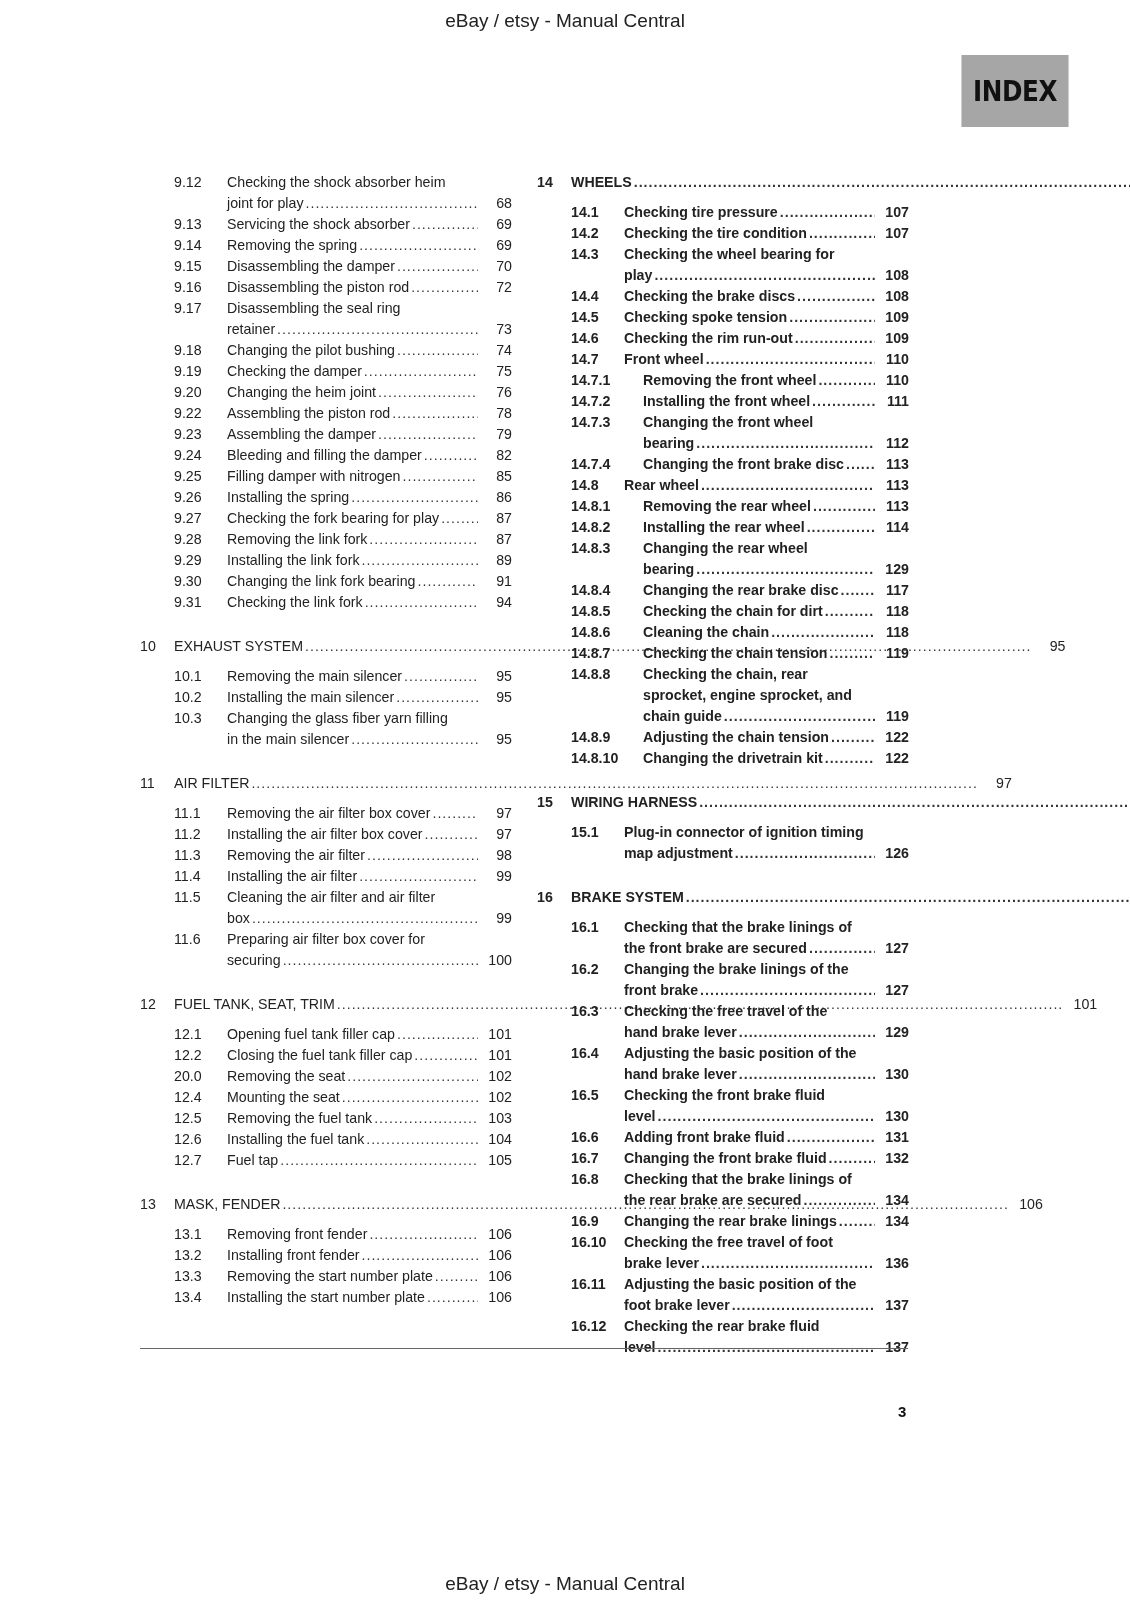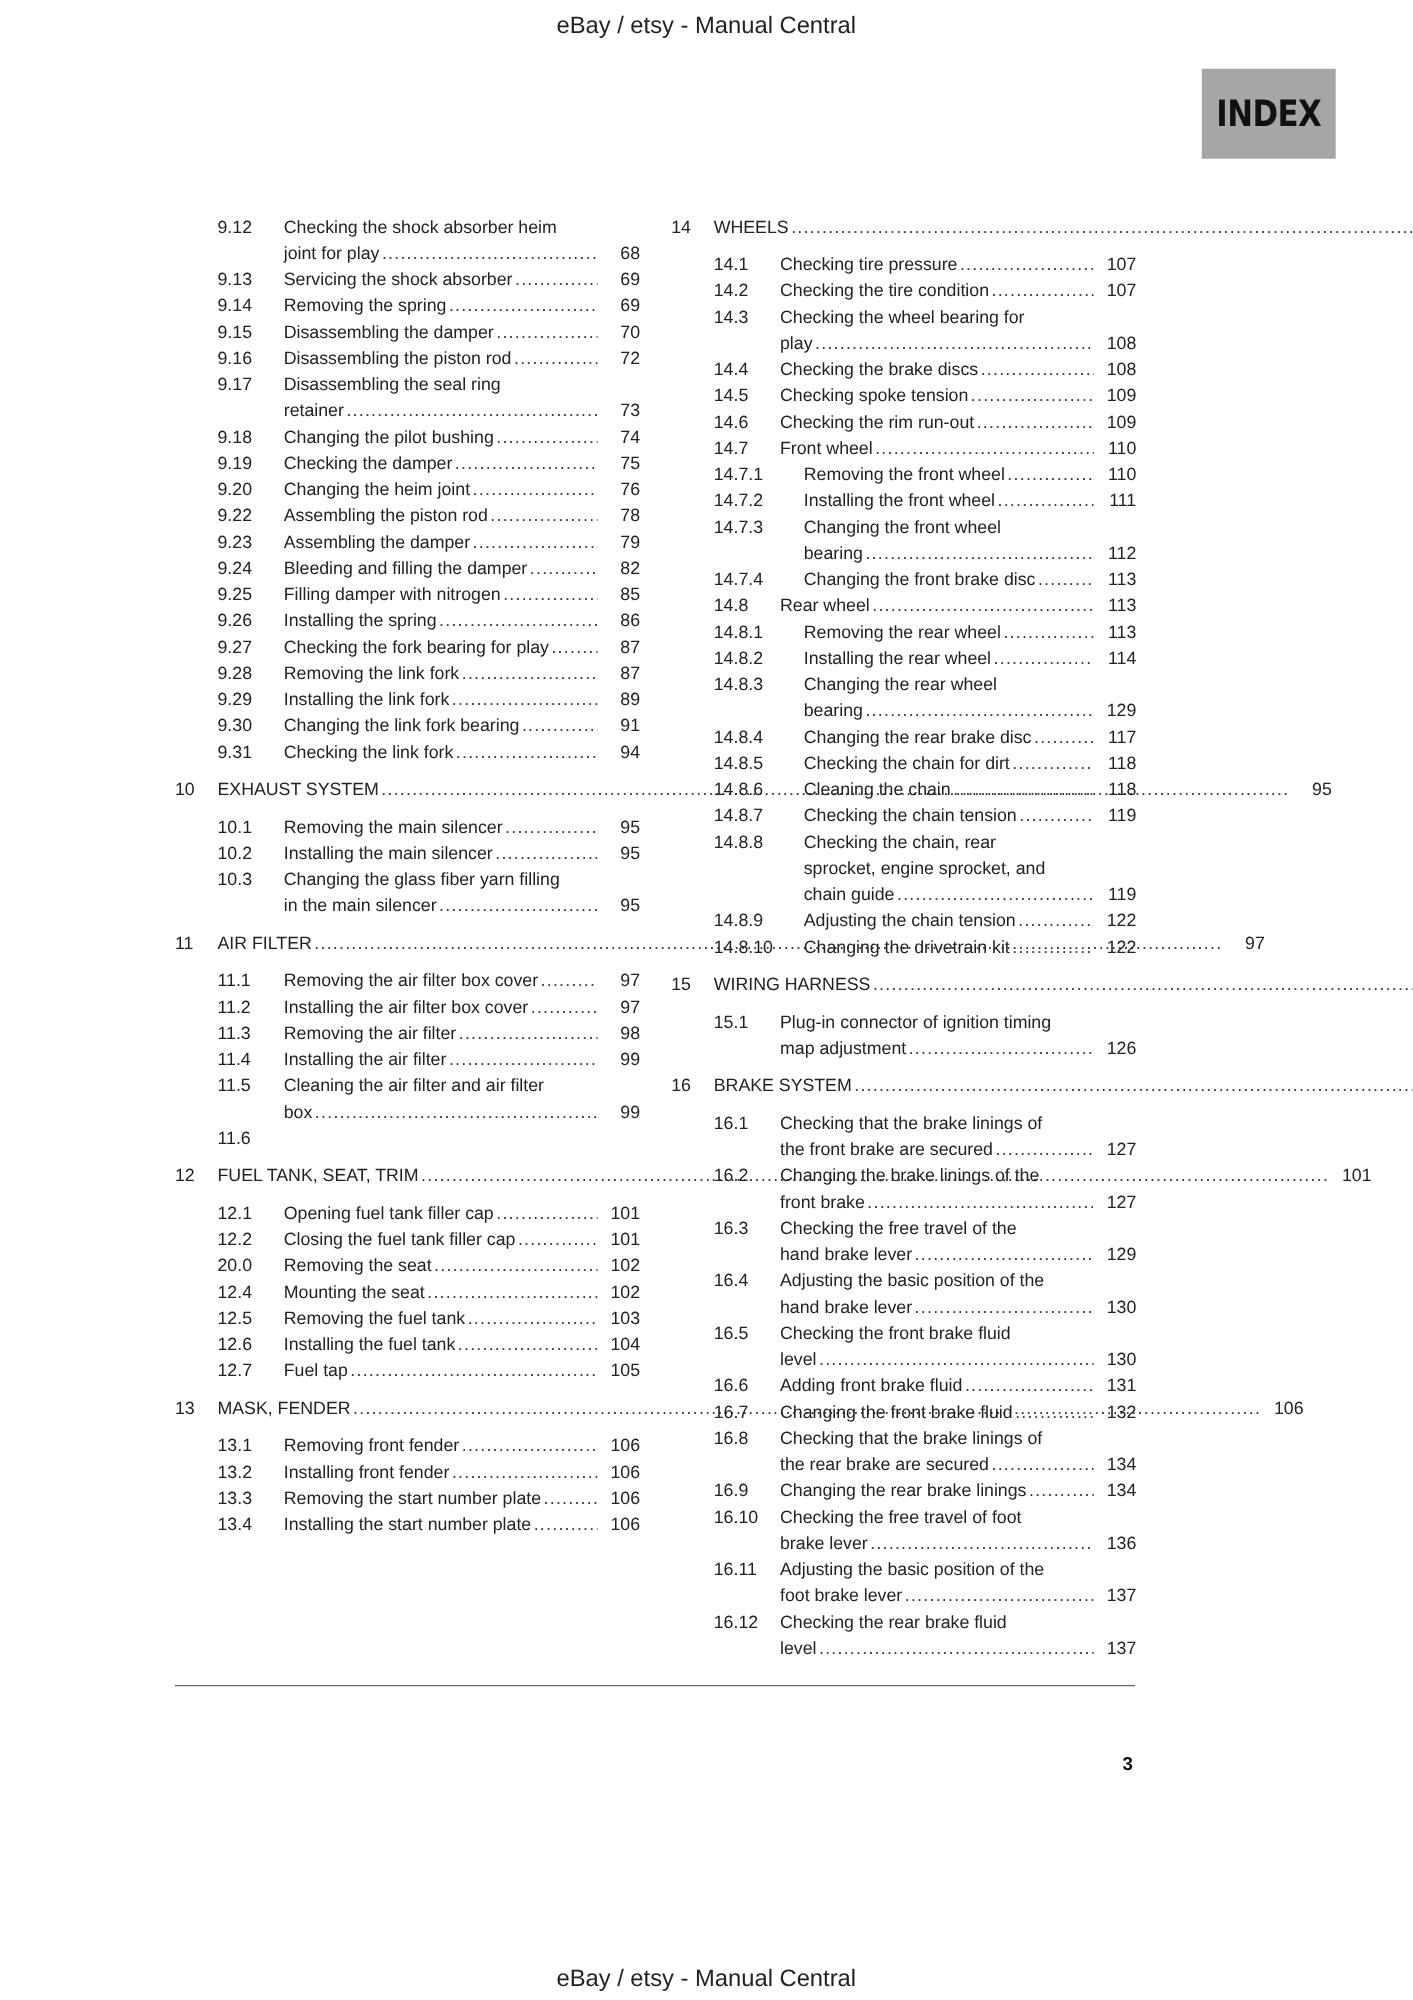--- a/index.html
+++ b/index.html
@@ -8,22 +8,22 @@
   .watermark { position:absolute; left:0; width:1130px; text-align:center;
                font-family:Liberation Sans, sans-serif; font-size:19px; color:#222; }
   .wm-top { top:10px; }
   .wm-bottom { top:1573px; }
   .index-tab { position:absolute; left:952px; top:55px; width:126px; height:72px;
                background:#a6a6a6; display:flex; align-items:center; justify-content:center;
                font-family:"DejaVu Sans", sans-serif; font-weight:bold; font-size:29px;
                letter-spacing:-0.5px; color:#111; transform:scaleX(0.85); transform-origin:center; }
   .col { position:absolute; top:172px; font-size:14.2px; line-height:21px; }
   .col-left { left:140px; width:372px; }
-  .col-right { left:537px; width:372px; }
-  .chapter { display:flex; align-items:flex-end; margin-top:9px; margin-bottom:9px; }
+  .col-right { left:537px; width:372px;font-weight:bold; }
+  .chapter { display:flex; align-items:flex-end; margin-top:23px; margin-bottom:9px; }
   .chapter:first-child { margin-top:0; }
   .ch-num { width:34px; flex:none; }
   .entry { display:flex; align-items:flex-start; padding-left:34px; }
   .entry-num { width:53px; flex:none; }
   .entry.sub3 .entry-num { width:72px; }
   .entry-body { flex:1; min-width:0; }
   .leader-line { display:flex; align-items:flex-end; }
   .leader-text { white-space:nowrap; flex:none; }
   .wrap-text { white-space:normal; }
   .dots { flex:1; overflow:hidden; white-space:nowrap; margin:0 4px 0 2px; letter-spacing:1px; color:#333; }
@@ -325,20 +325,28 @@
         <div class="wrap-text">Cleaning the air filter and air filter</div>
         <div class="leader-line">
           <span class="leader-text">box</span>
           <span class="dots"></span>
           <span class="page">99</span>
         </div>
       </div>
     </div>
     <div class="entry">
       <span class="entry-num">11.6</span>
+      <div class="entry-body">
+        <div class="wrap-text">Preparing air filter box cover for</div>
+        <div class="leader-line">
+          <span class="leader-text">securing</span>
+          <span class="dots"></span>
+          <span class="page">100</span>
+        </div>
+      </div>
     </div>
     <div class="chapter">
       <span class="ch-num">12</span>
       <div class="leader-line" style="flex:1">
         <span class="leader-text">FUEL TANK, SEAT, TRIM</span>
         <span class="dots"></span>
         <span class="page">101</span>
       </div>
     </div>
     <div class="entry">

